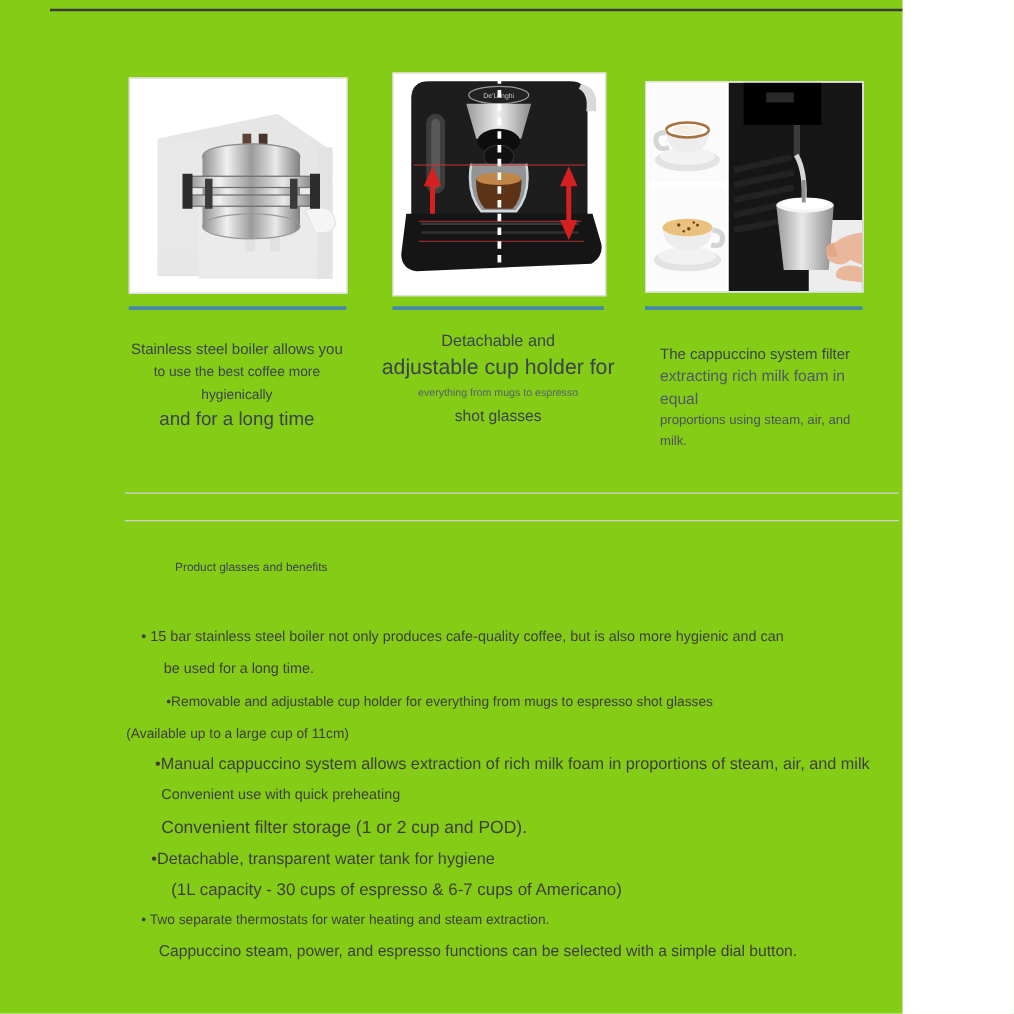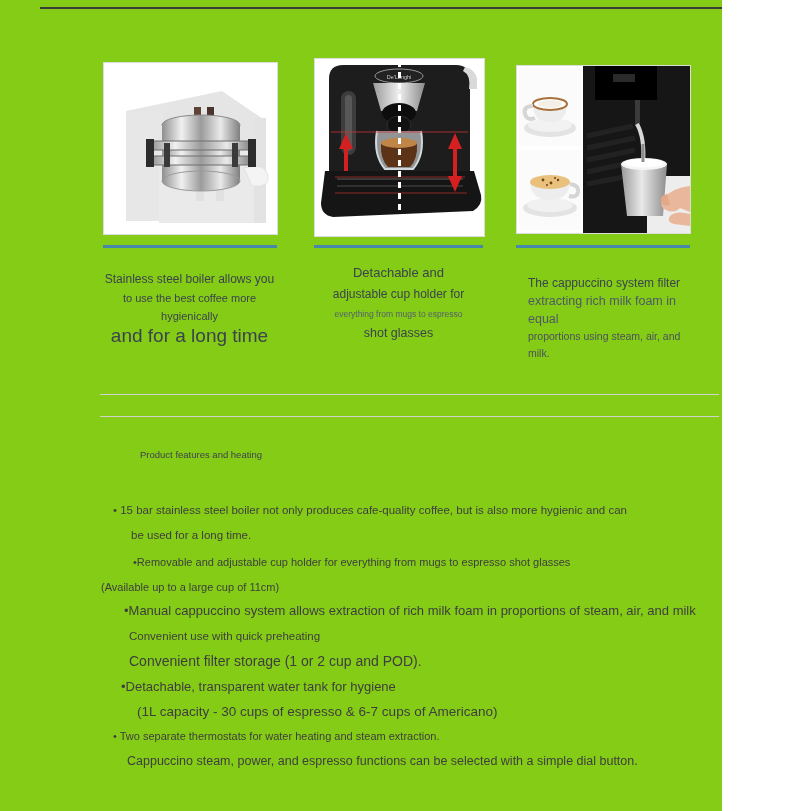--- a/index.html
+++ b/index.html
@@ -58,21 +58,21 @@
         <rect x="144" y="76" width="8" height="28" fill="#2c2c2c"></rect>
         <rect x="60" y="80" width="6" height="24" fill="#3a3a3a"></rect>
         <rect x="128" y="80" width="6" height="24" fill="#3a3a3a"></rect>
       </g>
     </svg>
   </div>
   <div class="abs underline" style="left:103px;top:245px;width:174px;"></div>
   <div class="abs caption" style="left:93px;top:270px;width:193px;">
     <div style="font-size:12px;line-height:19px;">Stainless steel boiler allows you</div>
     <div style="font-size:11px;line-height:18px;">to use the best coffee more hygienically</div>
-    <div style="font-size:19px;line-height:21px;">and for a long time</div>
+    <div style="font-size:15px;line-height:21px;">and for a long time</div>
   </div>
 
   <div class="abs imgbox" style="left:314px;top:58px;width:169px;height:177px;">
     <svg width="169" height="177" viewBox="0 0 169 177">
       <defs>
         <linearGradient id="metal2" x1="0" y1="0" x2="1" y2="0">
           <stop offset="0" stop-color="#9a9a9a"></stop>
             <stop offset="0.5" stop-color="#efefef"></stop>
           <stop offset="1" stop-color="#8a8a8a"></stop>
         </linearGradient>
@@ -123,21 +123,21 @@
         <polygon points="140,74 133,90 147,90" fill="#d42020"></polygon>
         <polygon points="140,133 133,117 147,117" fill="#d42020"></polygon>
       </g>
 
       <line x1="84.5" y1="2" x2="84.5" y2="175" stroke="#ffffff" stroke-width="3" stroke-dasharray="6,5"></line>
     </svg>
   </div>
   <div class="abs underline" style="left:314px;top:245px;width:169px;"></div>
   <div class="abs caption" style="left:303px;top:266px;width:191px;">
     <div style="font-size:13px;line-height:13px;">Detachable and</div>
-    <div style="font-size:12px;line-height:16px;margin-top:7px;">adjustable cup holder for</div>
+    <div style="font-size:17px;line-height:16px;margin-top:7px;">adjustable cup holder for</div>
     <div style="font-size:8.5px;line-height:11px;margin-top:7px;color:#55606b;">everything from mugs to espresso</div>
     <div style="font-size:12.5px;line-height:15px;margin-top:6px;">shot glasses</div>
   </div>
 
   <div class="abs imgbox" style="left:516px;top:65px;width:173px;height:167px;">
     <svg width="173" height="167" viewBox="0 0 173 167">
       <defs>
         <linearGradient id="steel3" x1="0" y1="0" x2="1" y2="0">
           <stop offset="0" stop-color="#9a9a9a"></stop>
             <stop offset="0.45" stop-color="#e9e9e9"></stop>
@@ -200,21 +200,21 @@
   <div class="abs underline" style="left:516px;top:245px;width:174px;"></div>
   <div class="abs caption cap-left" style="left:528px;top:275px;width:170px;">
     <div style="font-size:12px;line-height:17px;">The cappuccino system filter</div>
     <div style="font-size:12.5px;line-height:18px;color:#4e5a66;">extracting rich milk foam in equal</div>
     <div style="font-size:10.5px;line-height:17px;color:#4a525c;">proportions using steam, air, and milk.</div>
   </div>
 
   <div class="abs divider" style="top:394px;"></div>
   <div class="abs divider" style="top:416px;"></div>
 
-  <div class="abs section-heading">Product features and heating</div>
+  <div class="abs section-heading">Product glasses and benefits</div>
 
   <div class="abs benefit" style="left:113px;top:504px;font-size:11.5px;">• 15 bar stainless steel boiler not only produces cafe-quality coffee, but is also more hygienic and can</div>
   <div class="abs benefit" style="left:131px;top:529px;font-size:11.5px;">be used for a long time.</div>
   <div class="abs benefit" style="left:133px;top:556px;font-size:11px;">•Removable and adjustable cup holder for everything from mugs to espresso shot glasses</div>
   <div class="abs benefit" style="left:101px;top:581px;font-size:11px;">(Available up to a large cup of 11cm)</div>
   <div class="abs benefit" style="left:124px;top:603px;font-size:13px;">•Manual cappuccino system allows extraction of rich milk foam in proportions of steam, air, and milk</div>
   <div class="abs benefit" style="left:129px;top:630px;font-size:11.5px;">Convenient use with quick preheating</div>
   <div class="abs benefit" style="left:129px;top:653px;font-size:14px;">Convenient filter storage (1 or 2 cup and POD).</div>
   <div class="abs benefit" style="left:121px;top:679px;font-size:13px;">•Detachable, transparent water tank for hygiene</div>
   <div class="abs benefit" style="left:137px;top:704px;font-size:13.5px;">(1L capacity - 30 cups of espresso &amp; 6-7 cups of Americano)</div>

